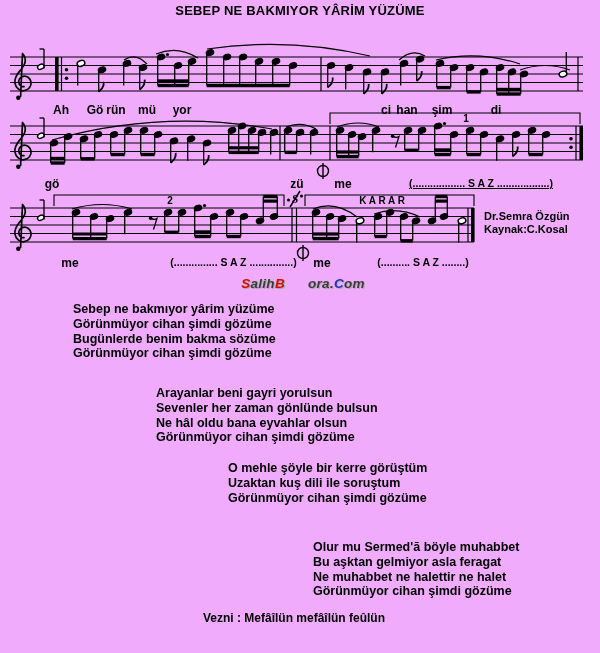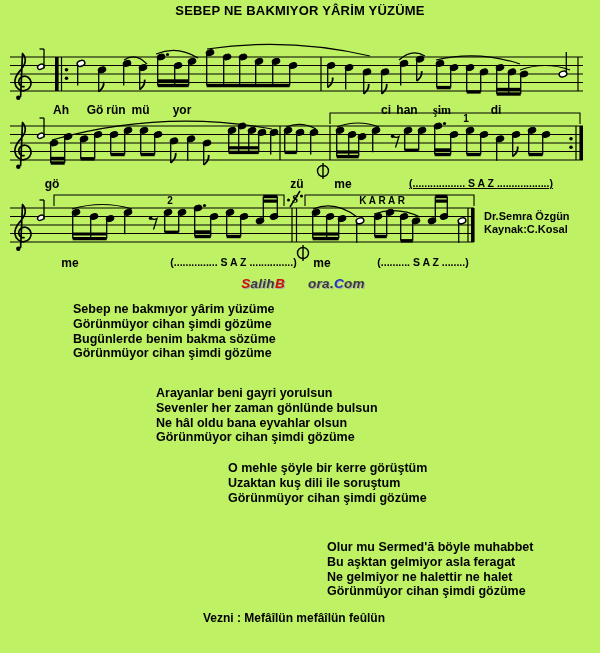--- a/index.html
+++ b/index.html
@@ -1,31 +1,31 @@
 <!DOCTYPE html>
 <html><head>
 <meta charset="utf-8">
 <style>
   html,body{margin:0;padding:0;background:#fff}
-  .page{position:relative;width:600px;height:653px;background:#bef264;color:#000;
+  .page{position:relative;width:600px;height:653px;background:#f0abfc;color:#000;
         font-family:"Liberation Sans",sans-serif;overflow:hidden}
   .title{position:absolute;top:3px;left:0;width:100%;text-align:center;
          font-size:13px;font-weight:bold;letter-spacing:.2px}
   svg.staff{position:absolute;left:0;overflow:visible}
   #staff0{top:31px}#staff1{top:100px}#staff2{top:182px}
   .lyrics{position:absolute;left:0;width:100%;height:16px}
   #lyr0{top:103px}#lyr1{top:177px}#lyr2{top:256px}
   .syl{position:absolute;transform:translateX(-50%);font-weight:bold;font-size:12px;white-space:nowrap}
   .saz{font-size:10.5px}
   .credits{position:absolute;left:484px;top:210px;font-weight:bold;font-size:11px;line-height:13px;white-space:nowrap}
   .watermark{position:absolute;left:303px;top:276px;transform:translateX(-50%);
              font-style:italic;font-weight:bold;font-size:13.5px;letter-spacing:.3px;
              text-shadow:1px 1px 0 #aaa;white-space:nowrap}
   .verse{position:absolute;font-weight:bold;font-size:12.5px;line-height:14.8px;white-space:nowrap}
-  .v0{left:73px;top:302px}.v1{left:156px;top:386px}.v2{left:228px;top:461px}.v3{left:327px;top:540px}
+  .v0{left:73px;top:302px}.v1{left:156px;top:386px}.v2{left:228px;top:461px}.v3{left:313px;top:540px}
   .vezni{position:absolute;left:203px;top:611px;font-weight:bold;font-size:12px;white-space:nowrap}
 </style>
 </head>
 <body>
 
 <div class="page">
   <div class="title">SEBEP NE BAKMIYOR YÂRİM YÜZÜME</div>
 
   <svg id="staff0" class="staff" width="600" height="84">
       <line x1="10" x2="583" y1="26" y2="26" stroke="#000000" stroke-width="1.1"></line>
@@ -339,25 +339,25 @@
         <circle cx="6.5" cy="-3" r="1.5" fill="#000000"></circle>
       </g>
       <circle cx="303" cy="71" r="5.5" fill="none" stroke="#000000" stroke-width="1.4"></circle>
       <line x1="303" y1="63" x2="303" y2="79" stroke="#000000" stroke-width="1.4"></line>
     </svg>
 
   <div id="lyr0" class="lyrics">
       <span class="syl" style="left: 61px;">Ah</span>
       <span class="syl" style="left: 95px;">Gö</span>
       <span class="syl" style="left: 116px;">rün</span>
-      <span class="syl" style="left: 126px; padding-left: 29px;">mü</span>
+      <span class="syl" style="left: 147px;">mü</span>
       <span class="syl" style="left: 182px;">yor</span>
       <span class="syl" style="left: 386px;">ci</span>
       <span class="syl" style="left: 407px;">han</span>
-      <span class="syl" style="left: 442px; font-family: Liberation Serif, serif;">şim</span>
+      <span class="syl" style="left: 442px;">şim</span>
       <span class="syl" style="left: 496px;">di</span>
     </div>
   <div id="lyr1" class="lyrics">
       <span class="syl" style="left: 52px;">gö</span>
       <span class="syl" style="left: 297px;">zü</span>
       <span class="syl" style="left: 343px;">me</span>
       <span class="syl saz" style="left: 481px; text-decoration: underline;">(.................. S A Z ..................)</span>
     </div>
   <div id="lyr2" class="lyrics">
       <span class="syl" style="left: 70px;">me</span>
@@ -386,18 +386,18 @@
     <div>Görünmüyor cihan şimdi gözüme</div>
   </div>
   <div class="verse v2">
     <div>O mehle şöyle bir kerre görüştüm</div>
     <div>Uzaktan kuş dili ile soruştum</div>
     <div>Görünmüyor cihan şimdi gözüme</div>
   </div>
   <div class="verse v3">
     <div>Olur mu Sermed'ā böyle muhabbet</div>
     <div>Bu aşktan gelmiyor asla feragat</div>
-    <div>Ne gelmiyor ne halettir ne halet</div>
+    <div>Ne muhabbet ne halettir ne halet</div>
     <div>Görünmüyor cihan şimdi gözüme</div>
   </div>
 
   <div class="vezni">Vezni : Mefâîlün mefâîlün feûlün</div>
 </div>
 
 </body></html>

